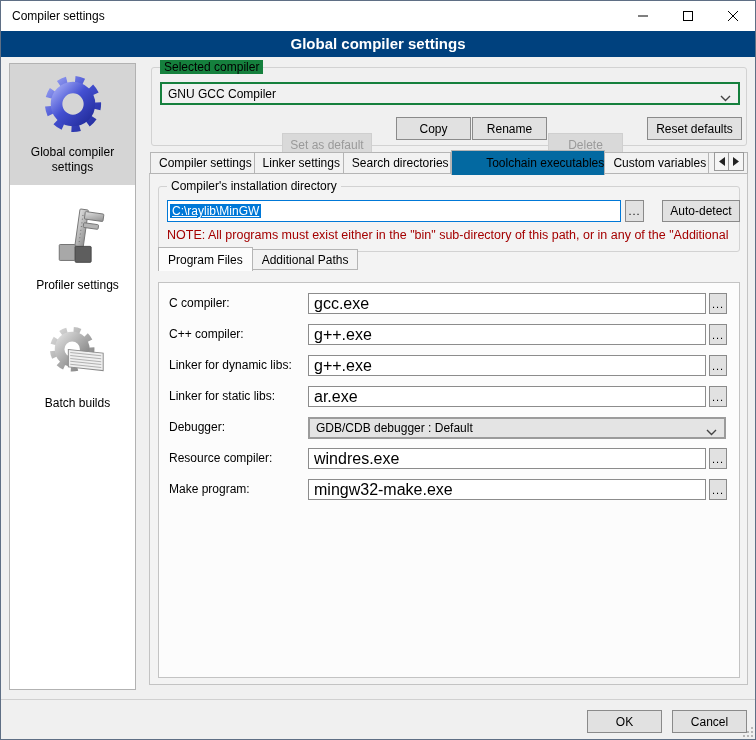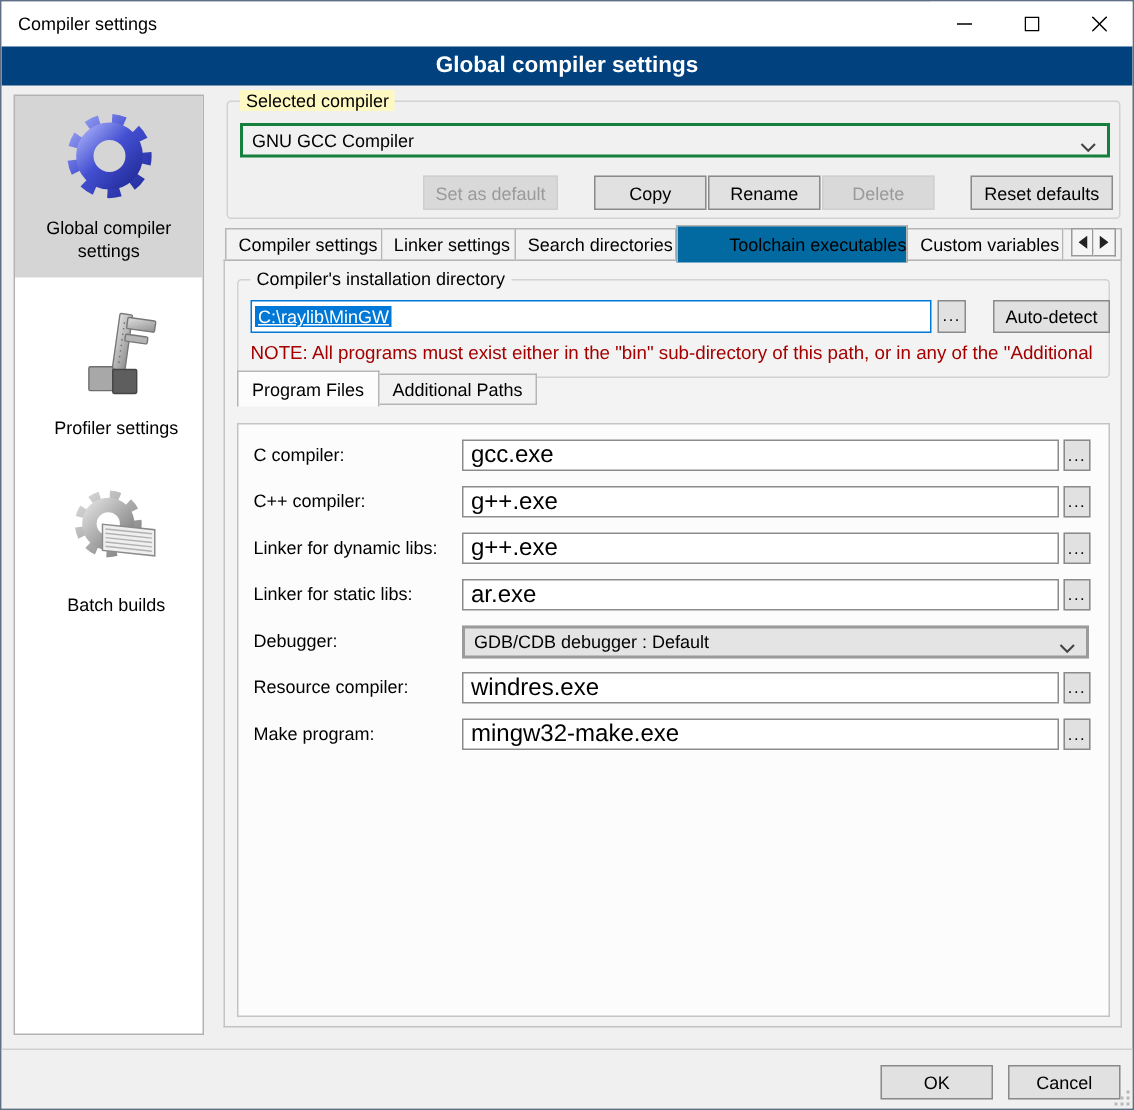--- a/index.html
+++ b/index.html
@@ -24,30 +24,30 @@
   .side-item.selected { background:#d5d5d5; }
   .side-item .icon-box { width:64px; height:64px; display:flex; align-items:center; justify-content:center; }
   .side-item .lbl { margin-top:9px; text-align:center; line-height:15px; font-size:12px; }
   .side-item + .side-item { margin-top:12px;padding-left:12px; }
   
   .groupbox { position:absolute; border:1px solid #d2d2d2; border-radius:3px; }
   .groupbox > .legend { position:absolute; top:-8px; left:8px; padding:0 4px; font-size:12px; }
   
   .btn { display:flex; align-items:center; justify-content:center; background:#e1e1e1;
          border:1px solid #8a8a8a; font-size:12px; cursor:default; }
-  .btn.disabled { background:#d9d9d9; border-color:#cfcfcf; color:#9a9a9a; }
+  .btn.disabled { background:#d9d9d9; border-color:#cfcfcf; color:#9a9a9a;margin-top:16px; }
   .combo { display:flex; align-items:center; background:#f1f1f1; border:2px solid #15803d;
            padding:4px 6px; font-size:12px; position:relative; }
   .combo .chev { position:absolute; right:7px; top:50%; margin-top:-3px; }
   .tinput { background:#fff; border:1px solid #8c8c8c; padding:0 5px; font-size:16px;
             font-family:"Liberation Sans", sans-serif; display:flex; align-items:center; }
   .browse { font-size:11px; letter-spacing:1px; line-height:8px; }
   
   #grp-compiler { left:150px; top:66px; width:596px; height:79px; }
-  #grp-compiler > .legend { background:#fef9c3; }
+  #grp-compiler > .legend { background:#15803d; }
   #compiler-combo { position:absolute; left:8px; top:14px; width:580px; height:23px; }
   .top-btn { position:absolute; top:49px; height:23px; }
   #btn-setdefault { left:130px; width:90px; }
   #btn-copy   { left:244px; width:75px; }
   #btn-rename { left:320px; width:75px; }
   #btn-delete { left:396px; width:75px; }
   #btn-reset  { left:495px; width:95px; }
   
   #tabstrip { position:absolute; left:149px; top:149px; width:598px; height:24px; display:flex; }
   .tab { height:22px; margin-top:2px; padding:0 8px; display:flex; align-items:center; white-space:nowrap;

